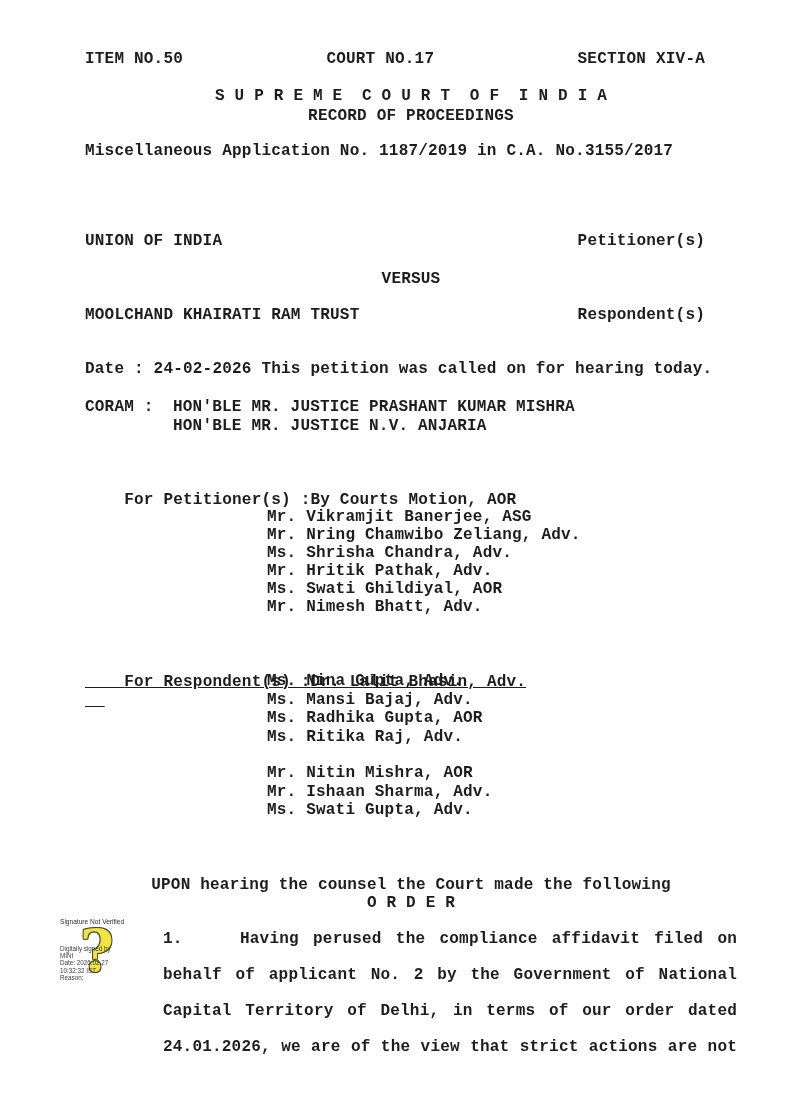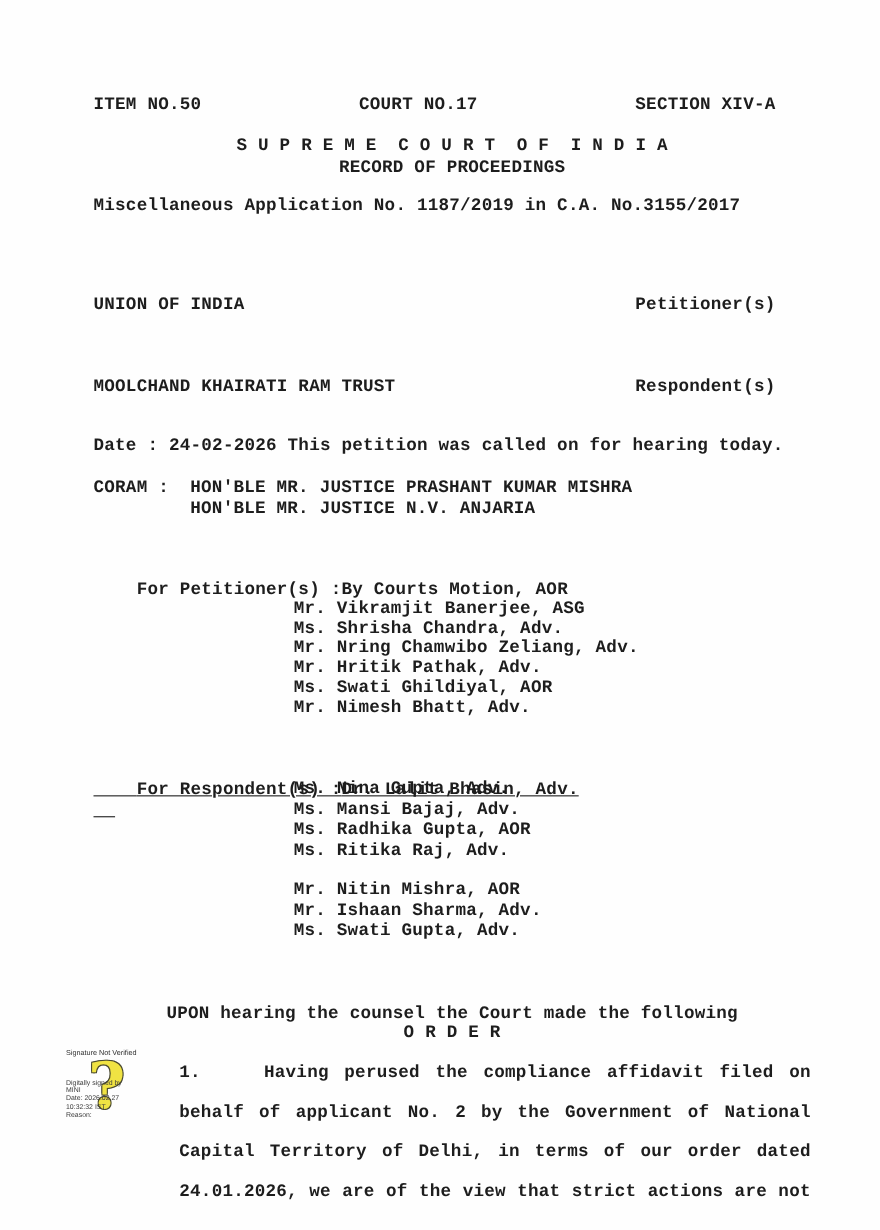--- a/index.html
+++ b/index.html
@@ -8,21 +8,21 @@
     width: 800px;
     height: 1118px;
     background: #fefefe;
     font-family: "Liberation Mono", "DejaVu Sans Mono", monospace;
     font-weight: 700;
     font-size: 16px;
     letter-spacing: 0.2px;
     color: #1d1d1d;
     overflow: hidden;
   }
-  .abs { position: absolute; margin-top: 36px; }
+  .abs { position: absolute; }
   .line { white-space: pre; line-height: 19px; }
   .row {
     display: flex;
     justify-content: space-between;
     left: 85px;
     width: 620px;
     line-height: 19px;
     white-space: pre;
   }
   .center-col {
@@ -84,41 +84,42 @@
   <div class="abs center-col" style="top:107px;">RECORD OF PROCEEDINGS</div>
 
   <div class="abs line" style="left:85px; top:142px;">Miscellaneous Application No. 1187/2019 in C.A. No.3155/2017</div>
 
 
   <div class="abs row" style="top:232px;">
     <span>UNION OF INDIA</span>
     <span>Petitioner(s)</span>
   </div>
 
+  <div class="abs center-col" style="top:270px;">VERSUS</div>
 
   <div class="abs row" style="top:306px;">
     <span>MOOLCHAND KHAIRATI RAM TRUST</span>
     <span>Respondent(s)</span>
   </div>
 
   <div class="abs line" style="left:85px; top:360px;">Date : 24-02-2026 This petition was called on for hearing today.</div>
 
   <div class="abs line" style="left:85px; top:398px;">CORAM : </div>
   <div class="abs coram-judges" style="left:173px; top:398px;">
     <div class="line">HON'BLE MR. JUSTICE PRASHANT KUMAR MISHRA</div>
     <div class="line">HON'BLE MR. JUSTICE N.V. ANJARIA</div>
   </div>
 
   <div class="abs line" style="left:85px; top:472px;">
     <span>For Petitioner(s) :</span><span>By Courts Motion, AOR</span>
   </div>
   <div class="abs list" style="left:267px; top:508px;">
     <div class="line">Mr. Vikramjit Banerjee, ASG</div>
+    <div class="line">Mr. Nring Chamwibo Zeliang, Adv.</div>
     <div class="line">Ms. Shrisha Chandra, Adv.</div>
-    <div class="line">Mr. Nring Chamwibo Zeliang, Adv.</div>
     <div class="line">Mr. Hritik Pathak, Adv.</div>
     <div class="line">Ms. Swati Ghildiyal, AOR</div>
     <div class="line">Mr. Nimesh Bhatt, Adv.</div>
   </div>
 
   <div class="abs line" style="left:85px; top:654px;text-decoration:underline;">
     <span>For Respondent(s) :</span><span>Dr. Lalit Bhasin, Adv.</span>
   </div>
   <div class="abs list-r" style="left:267px; top:672px;">
     <div class="line">Ms. Nina Gupta, Adv.</div>

